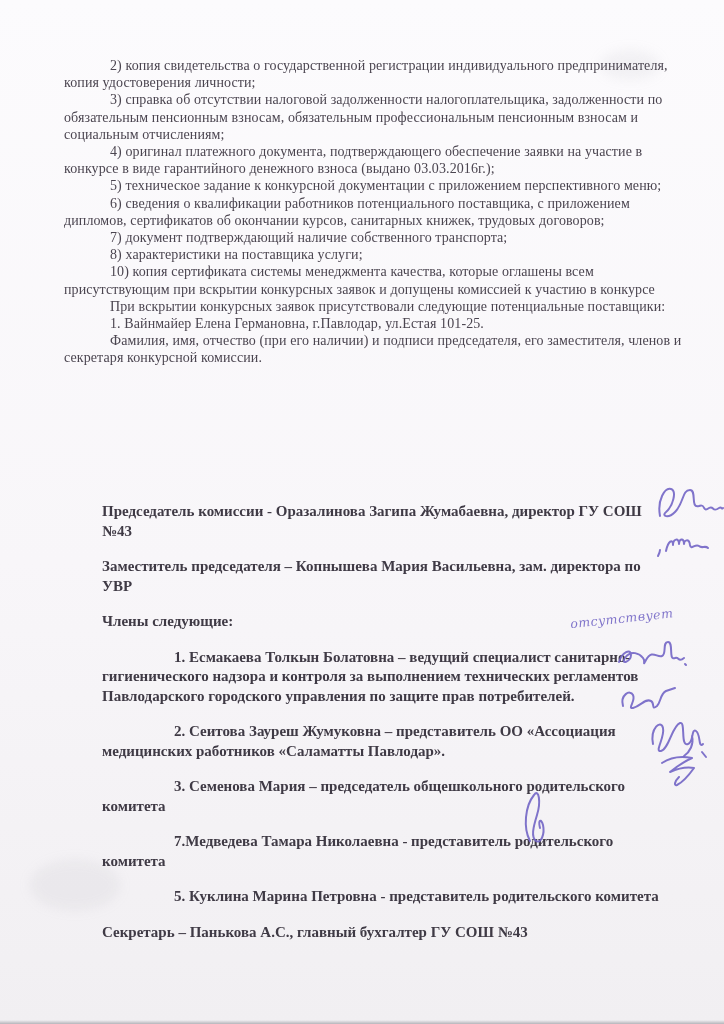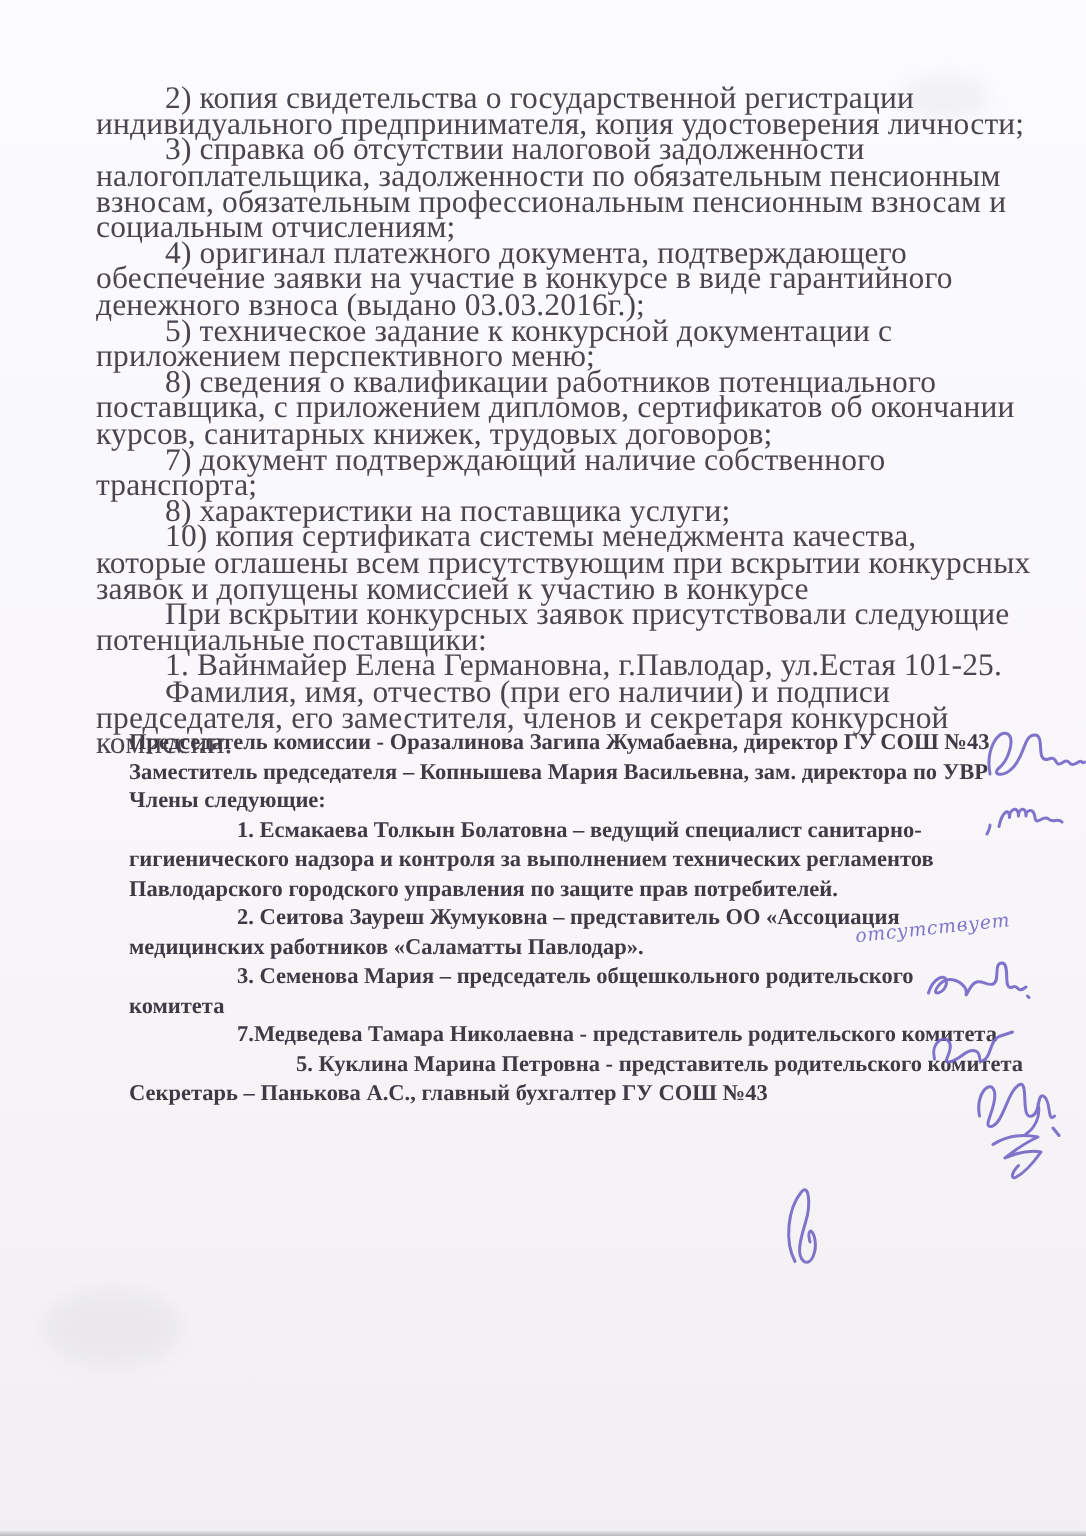--- a/index.html
+++ b/index.html
@@ -26,49 +26,49 @@
     border-radius: 50%;
     background: rgba(160,155,165,0.10);
     filter: blur(6px);
   }
   
   .body-block {
     position: absolute;
     left: 64px;
     top: 57px;
     width: 624px;
-    font-size: 21px;
+    font-size: 14px;
     line-height: 17.2px;
     color: var(--text, #4b4550);
   }
   .body-block p {
     margin: 0;
     text-indent: 46px;
     letter-spacing: 0.1px;
   }
   
   .officials {
     position: absolute;
     left: 86px;
     top: 486px;
     width: 596px;
     font-weight: 700;
     font-size: 15px;
     line-height: 19.5px;
     color: var(--bold-text, #3f3a45);
   }
-  .officials p { margin: 0; }
+  .officials p { margin: 16px; }
   .off-chairman { margin-bottom: 18px; }
   .off-deputy   { margin-bottom: 12px; }
   .off-heading  { margin-bottom: 14px; }
   .member       { text-indent: 72px; margin-bottom: 8px; }
   .member-2     { margin-bottom: 6px; }
   .member-3     { width: 560px; margin-bottom: 0; }
   .member-4     { margin-bottom: 6px; }
-  .member-5     { margin-bottom: 0; text-align: right; }
+  .member-5     { margin-bottom: 0; }
   .off-secretary { margin-top: 28px; }
   
   .sig { position: absolute; overflow: visible; }
   .sig path {
     fill: none;
     stroke: var(--ink, #7265c5);
     stroke-width: 2;
     stroke-linecap: round;
     stroke-linejoin: round;
     opacity: 0.9;
@@ -94,21 +94,21 @@
 <div class="page">
 
   <div class="smudge" style="left:600px;top:50px;width:60px;height:30px;"></div>
   <div class="smudge" style="left:30px;top:860px;width:90px;height:50px;"></div>
 
   <div class="body-block">
     <p>2) копия свидетельства о государственной регистрации индивидуального предпринимателя, копия удостоверения личности;</p>
     <p>3) справка об отсутствии налоговой задолженности налогоплательщика, задолженности по обязательным пенсионным взносам, обязательным профессиональным пенсионным взносам и социальным отчислениям;</p>
     <p>4) оригинал платежного документа, подтверждающего обеспечение заявки на участие в конкурсе в виде гарантийного денежного взноса (выдано 03.03.2016г.);</p>
     <p>5) техническое задание к конкурсной документации с приложением перспективного меню;</p>
-    <p>8) сведения о квалификации работников потенциального поставщика, с приложением дипломов, сертификатов об окончании курсов, санитарных книжек, трудовых договоров;</p>
+    <p>6) сведения о квалификации работников потенциального поставщика, с приложением дипломов, сертификатов об окончании курсов, санитарных книжек, трудовых договоров;</p>
     <p>7) документ подтверждающий наличие собственного транспорта;</p>
     <p>8) характеристики на поставщика услуги;</p>
     <p>10) копия сертификата системы менеджмента качества, которые оглашены всем присутствующим при вскрытии конкурсных заявок и допущены комиссией к участию в конкурсе</p>
     <p>При вскрытии конкурсных заявок присутствовали следующие потенциальные поставщики:</p>
     <p>1. Вайнмайер Елена Германовна, г.Павлодар, ул.Естая 101-25.</p>
     <p>Фамилия, имя, отчество (при его наличии) и подписи председателя, его заместителя, членов и секретаря конкурсной комиссии.</p>
   </div>
 
   <div class="officials">
     <p class="off-chairman">Председатель комиссии - Оразалинова Загипа Жумабаевна, директор ГУ СОШ №43</p>

